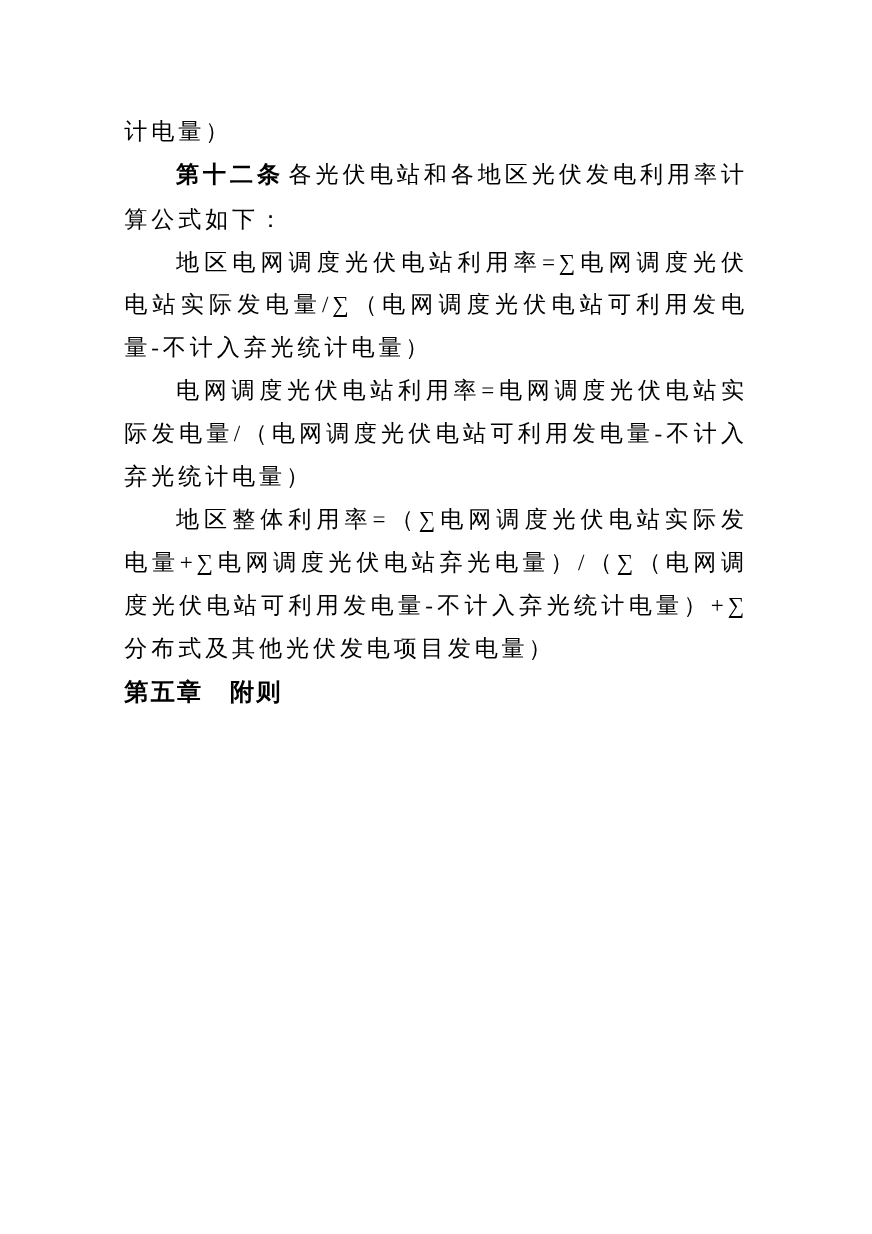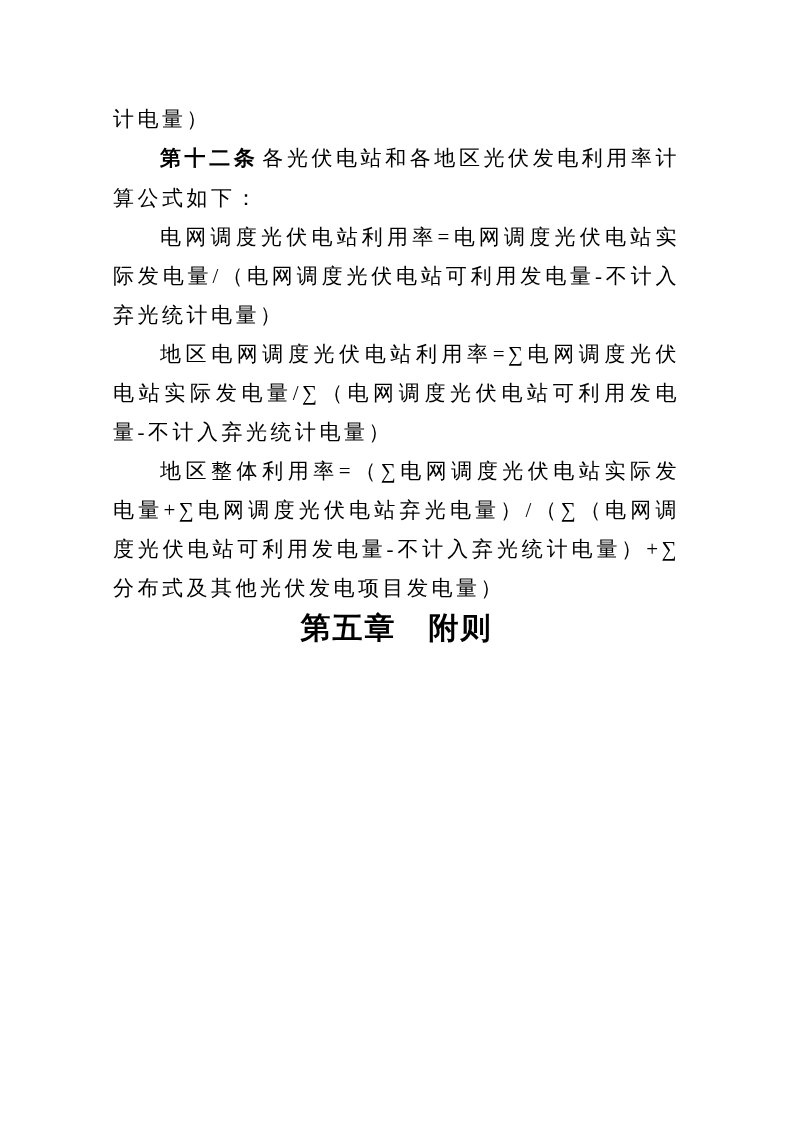--- a/index.html
+++ b/index.html
@@ -33,44 +33,43 @@
   }
   .para.indent {
     text-indent: 47px;
   }
   .para .term {
     font-family: Liberation Mono, monospace;
     font-weight: 700;
     margin-right: 4px;
   }
   .para.heading {
-    text-align: center;
     text-indent: 0;
     font-family: "Liberation Sans", "DejaVu Sans", sans-serif;
     font-weight: 700;
-    font-size: 30px;
+    font-size: 22px;
     letter-spacing: 2px;
   }
   .footer {
     position: absolute;
     left: 0;
     right: 0;
     top: 1038px;
     text-align: center;
     font-size: 14px;
     letter-spacing: 0;
     color: #ef4444;
   }
 </style>
 </head>
 <body>
 
 <div class="page">
   <div class="doc-body" id="doc-body">
       <p class="para"><span>计电量）</span></p>
       <p class="para indent"><b class="term">第十二条</b><span>各光伏电站和各地区光伏发电利用率计算公式如下：</span></p>
+      <p class="para indent"><span>地区电网调度光伏电站利用率=∑电网调度光伏电站实际发电量/∑（电网调度光伏电站可利用发电量-不计入弃光统计电量）</span></p>
       <p class="para indent"><span>电网调度光伏电站利用率=电网调度光伏电站实际发电量/（电网调度光伏电站可利用发电量-不计入弃光统计电量）</span></p>
-      <p class="para indent"><span>地区电网调度光伏电站利用率=∑电网调度光伏电站实际发电量/∑（电网调度光伏电站可利用发电量-不计入弃光统计电量）</span></p>
       <p class="para indent"><span>地区整体利用率=（∑电网调度光伏电站实际发电量+∑电网调度光伏电站弃光电量）/（∑（电网调度光伏电站可利用发电量-不计入弃光统计电量）+∑分布式及其他光伏发电项目发电量）</span></p>
       <p class="para heading"><span>第五章　附则</span></p>
     </div>
   <div class="footer">10</div>
 </div>
 
 </body></html>

